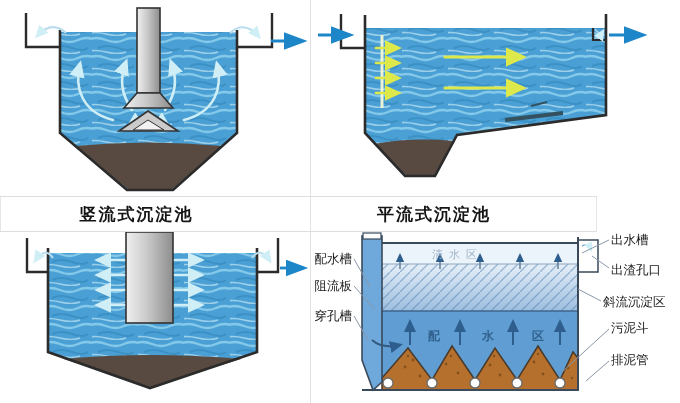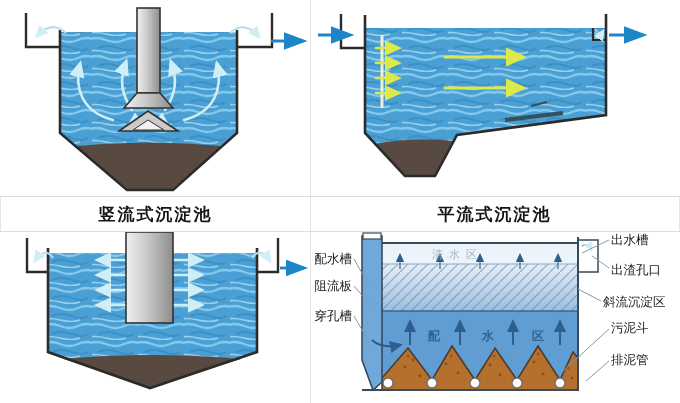--- a/index.html
+++ b/index.html
@@ -1,20 +1,20 @@
 <!DOCTYPE html>
 <html><head>
 <meta charset="utf-8">
 <style>
   html,body{margin:0;padding:0;background:#fff;}
   body{font-family:"Liberation Sans", sans-serif;}
   #stage{position:relative;width:680px;height:403px;background:#fff;overflow:hidden;}
   .panel{position:absolute;}
   .vline{position:absolute;left:310px;top:0;width:1px;height:403px;background:#e2e2e2;}
-  .caprow{position:absolute;left:0;top:196px;width:680px;height:36px;box-sizing:border-box;
+  .caprow{position:absolute;left:0;top:196px;width:597px;height:36px;box-sizing:border-box;
           border-top:1px solid #dedede;border-bottom:1px solid #dedede;display:flex;}
   .capcell{box-sizing:border-box;height:100%;display:flex;align-items:center;justify-content:center;
            font-size:17px;font-weight:bold;color:#151515;letter-spacing:2px;}
   .capcell.l{width:310px;border-left:1px solid #e6e6e6;}
   .capcell.r{width:370px;border-right:1px solid #e6e6e6;}
   svg{display:block;}
   text{font-family:"Liberation Sans", sans-serif;}
   .lbl{font-size:12.5px;fill:#181818;}
   .zone-faint{font-size:11px;fill:#9fb2c6;letter-spacing:6px;}
   .zone-char{font-size:12px;fill:#31618f;font-weight:bold;}

